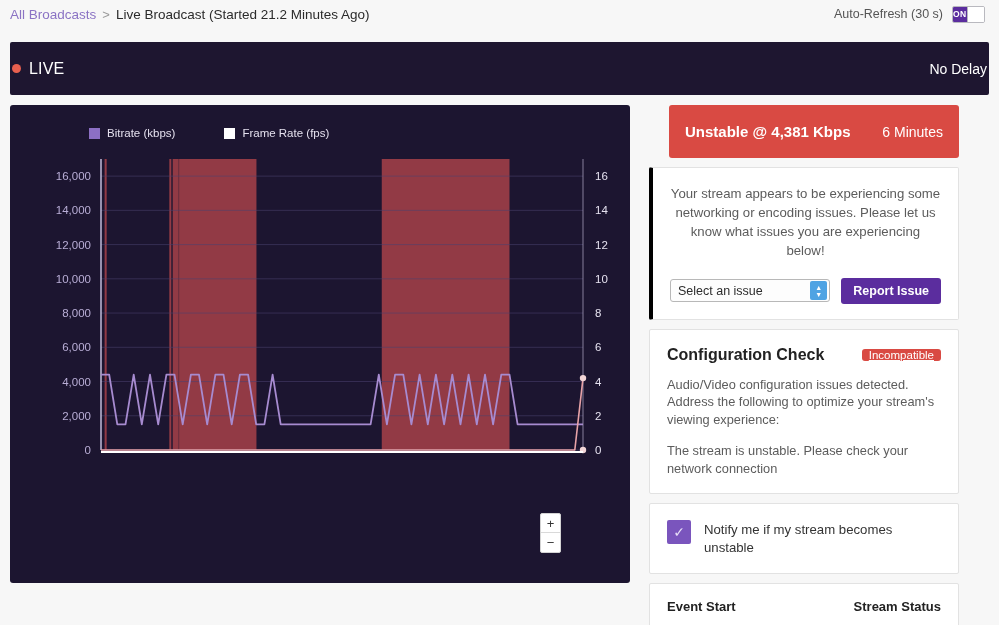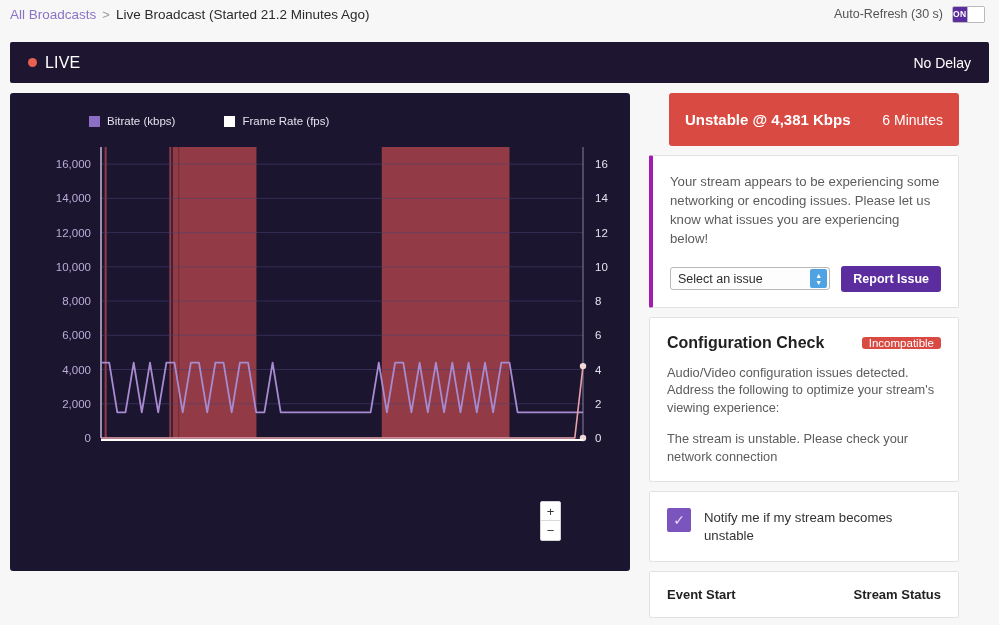--- a/index.html
+++ b/index.html
@@ -29,23 +29,23 @@
   }
   .toggle-on {
     background: #5b2d9e; color: #fff;
     font-size: 8.5px; font-weight: bold; letter-spacing: .4px;
     flex: 1; display: flex; align-items: center; justify-content: center;
   }
   .toggle-knob { width: 21px; background: #fff; border-left: 1px solid #b9b9bf; }
 
   
   .livebar {
-    margin: 14px 10px 0 10px; height: 41px;
+    margin: 14px 10px 0 10px; height: 53px;
     background: #1e1630; border-radius: 2px;
-    display: flex; align-items: center; padding: 0 18px;
+    display: flex; align-items: center; padding: 0 2px;
   }
   .live-left { display: flex; align-items: center; gap: 8px; }
   .live-dot { width: 9px; height: 9px; border-radius: 50%; background: #e8604f; }
   .live-text { color: #fff; font-size: 16px; letter-spacing: .2px; }
   .live-right { margin-left: auto; color: #fff; font-size: 14px; }
 
   
   .body-split { display: flex; padding: 10px 10px 0 10px; gap: 19px; }
 
   
@@ -80,21 +80,21 @@
     background: #d94a43; border-radius: 3px;
     height: 53px; display: flex; align-items: center; padding: 0 16px; margin-left: 20px;
   }
   .unstable-title { color: #fff; font-size: 15px; font-weight: bold; }
   .unstable-time { margin-left: auto; color: #fff; font-size: 14px; }
 
   .card {
     background: #fff; border: 1px solid #e2e2e2; border-radius: 2px;
     position: relative;
   }
-  .card.alert { border-left: 4px solid #a21caf; }
+  .card.alert { border-left: 4px solid #000000; text-align: center; }
   .card-pad { padding: 16px 17px 15px 17px; }
   .alert-text { color: #5c5c5c; font-size: 13.2px; line-height: 1.45; }
   .alert-controls { display: flex; align-items: center; gap: 11px; margin-top: 17px; }
   .select-box {
     flex: 1; height: 23px; background: #fdfdfd;
     border: 1px solid #b8b8b8; border-radius: 3px;
     display: flex; align-items: center;
     font-size: 12.5px; color: #2d2d2d; padding-left: 7px;
     cursor: pointer; position: relative;
   }
@@ -106,21 +106,21 @@
   }
   .report-btn {
     background: #5b2d9e; color: #fff; font-size: 12.5px; font-weight: bold;
     padding: 6px 12px; border-radius: 3px; cursor: pointer;
   }
 
   .cfg-head { display: flex; align-items: center; }
   .cfg-title { font-size: 16px; font-weight: bold; color: #222; }
   .cfg-badge {
     margin-left: auto; background: #d94a43; color: #fff;
-    font-size: 11.5px; padding: 0 7px; border-radius: 3px;
+    font-size: 11.5px; padding: 0 7px; border-radius: 3px; text-decoration: underline;
   }
   .cfg-body { color: #5c5c5c; font-size: 12.8px; line-height: 1.4; margin-top: 12px; }
   .cfg-body p + p { margin-top: 13px; }
 
   .notify-row { display: flex; align-items: flex-start; gap: 13px; padding: 16px 17px; }
   .checkbox {
     width: 24px; height: 24px; background: #7a55bd; border-radius: 2px;
     flex: 0 0 24px; display: flex; align-items: center; justify-content: center;
     color: #e8dff7; font-size: 14px; cursor: pointer;
   }

